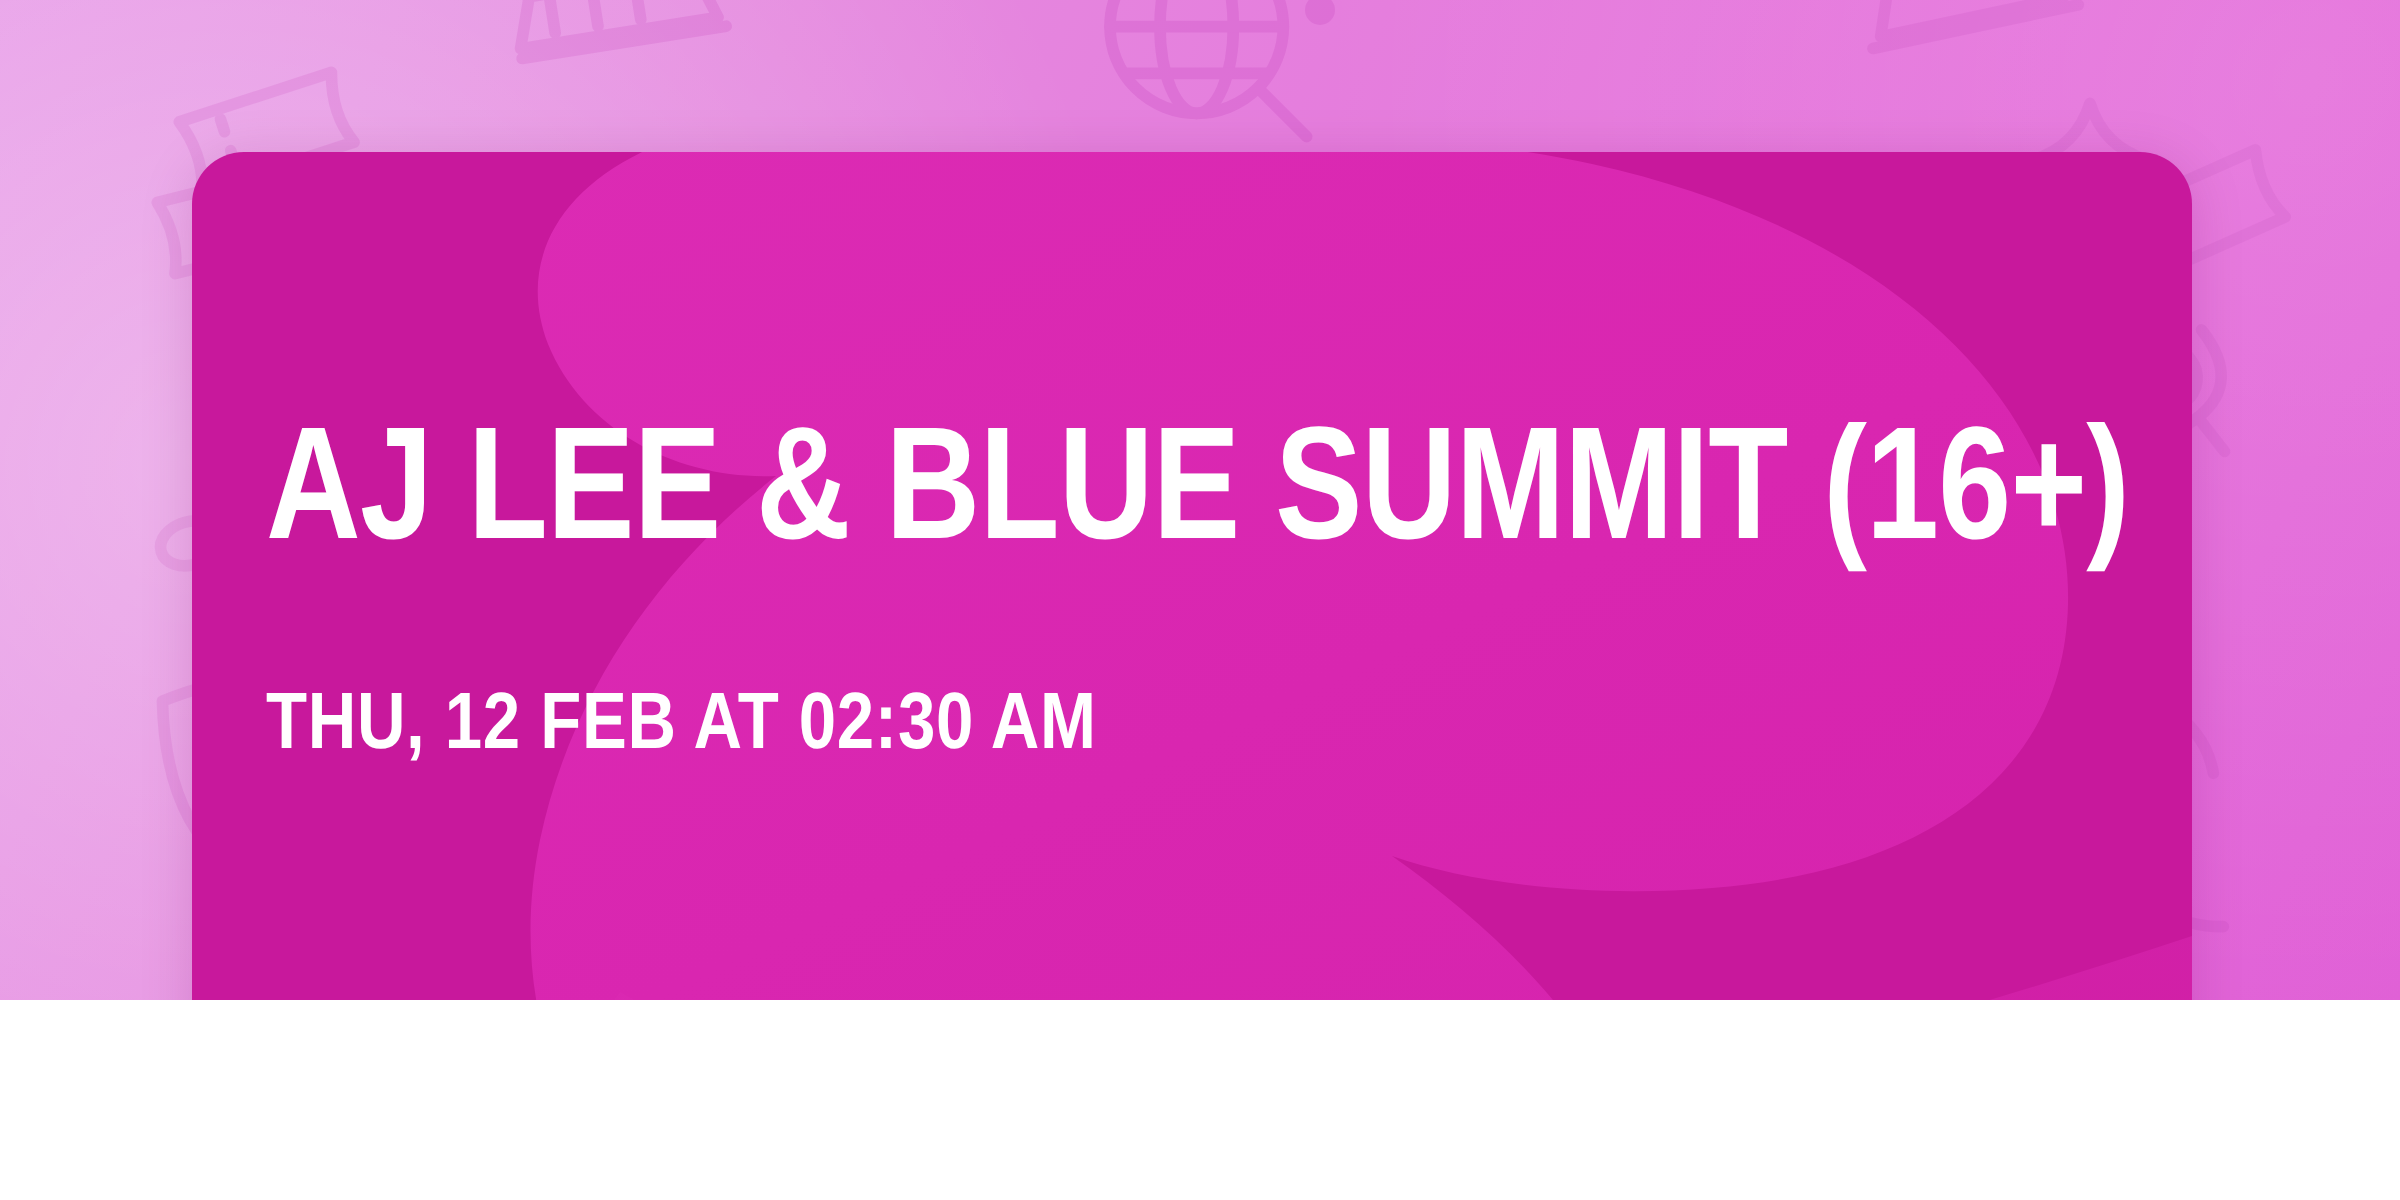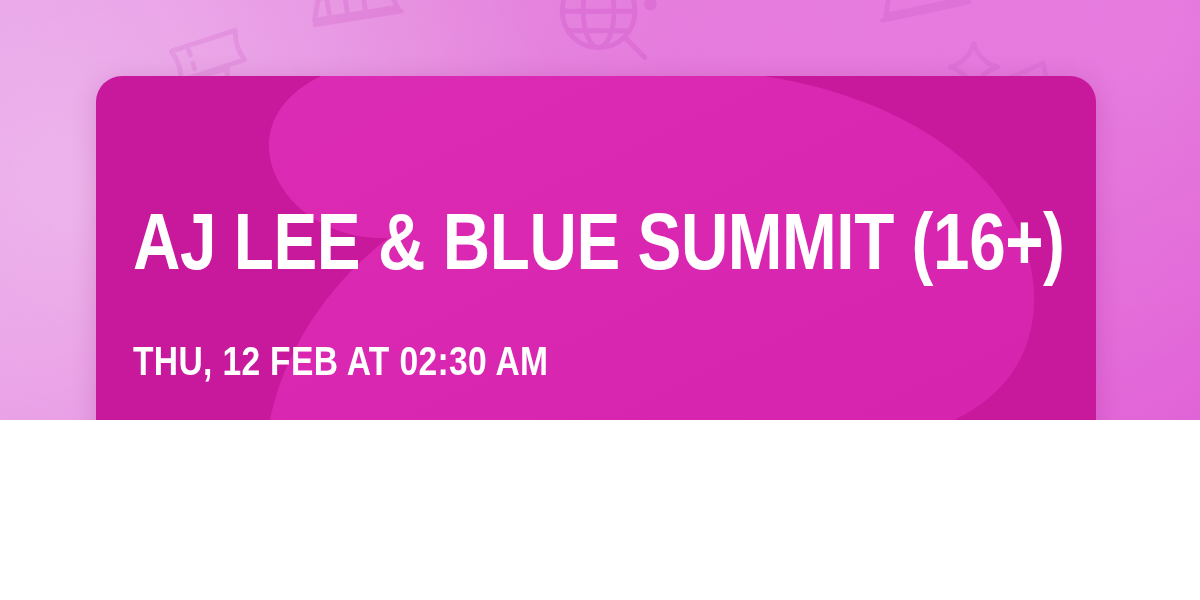--- a/index.html
+++ b/index.html
@@ -7,21 +7,21 @@
     padding: 0;
     background: #ffffff;
   }
   body {
     font-family: "Liberation Sans", sans-serif;
   }
 
   #event-banner {
     position: relative;
     width: 1200px;
-    height: 420px;
+    height: 500px;
     overflow: hidden;
     background: linear-gradient(115deg, #e79ae7 0%, #e58adf 28%, #e577dc 58%, #e368d9 82%, #e05fd6 100%);
   }
 
   
   .bg-pattern {
     position: absolute;
     inset: 0;
     opacity: 0.30;
   }

